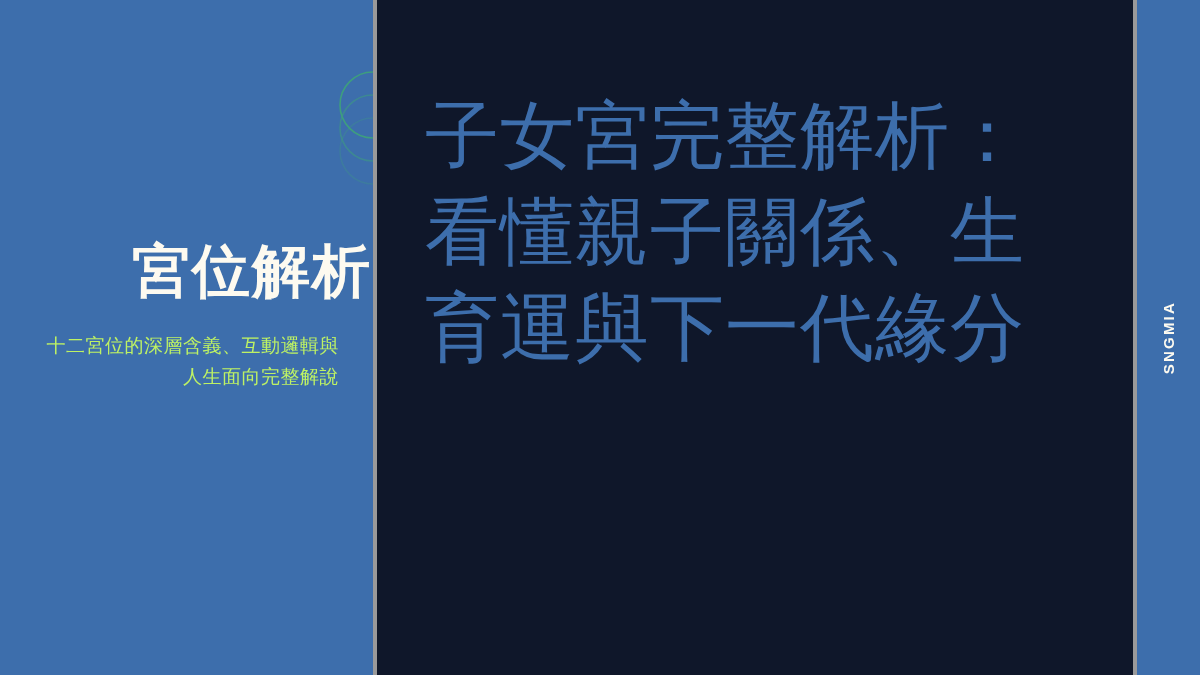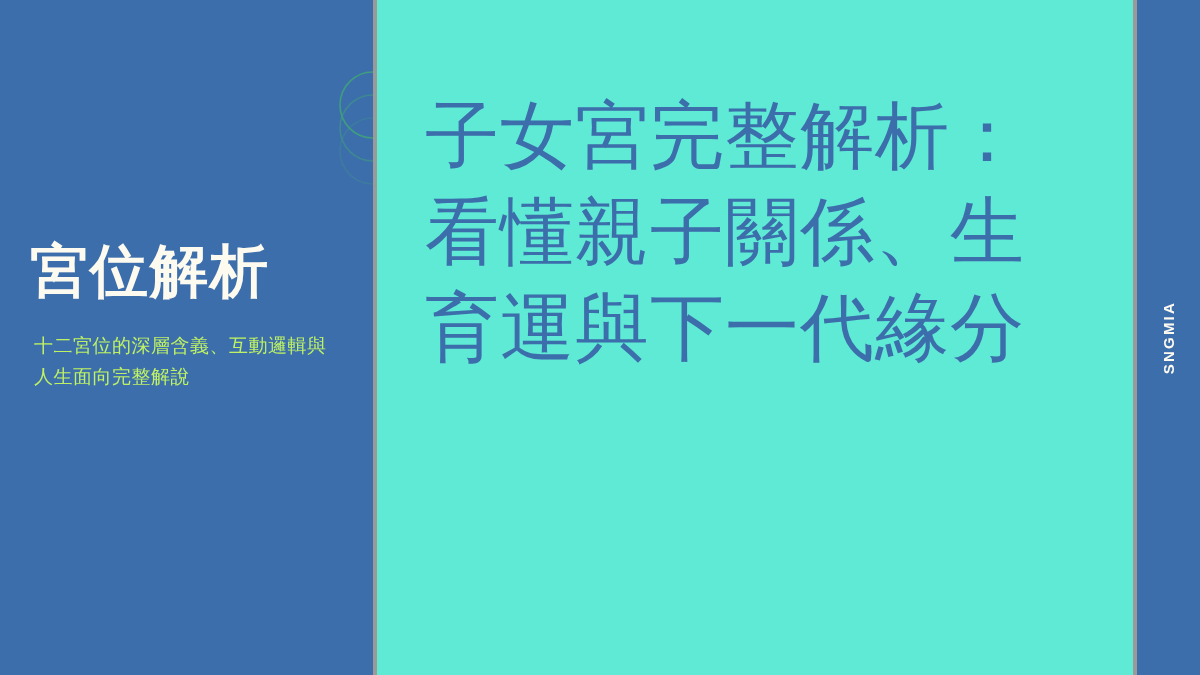--- a/index.html
+++ b/index.html
@@ -30,22 +30,22 @@
     background: #3d6eac;
     box-sizing: border-box;
     display: flex;
     flex-direction: column;
     align-items: center;
     justify-content: center;
   }
 
   .left-panel-inner {
     width: 100%;
-    text-align: left;
-    padding: 0 30px;
+    text-align: right;
+    padding: 0 1px;
     box-sizing: border-box;
     transform: translateY(-22px);
   }
 
   .eyebrow-heading {
     color: #fdfaf0;
     font-size: 58px;
     font-weight: 700;
     letter-spacing: 2px;
     line-height: 1.12;
@@ -94,21 +94,21 @@
   }
   .circles svg { display: block; }
 
   
   .main-area {
     position: absolute;
     left: 377px;
     top: 0;
     width: 756px;
     height: 675px;
-    background: #5eead4;
+    background: #0f172a;
     box-sizing: border-box;
     display: flex;
     align-items: flex-start;
     padding: 88px 18px 0 48px;
   }
 
   .main-title {
     color: #3d6eac;
     font-size: 74px;
     font-weight: 400;

